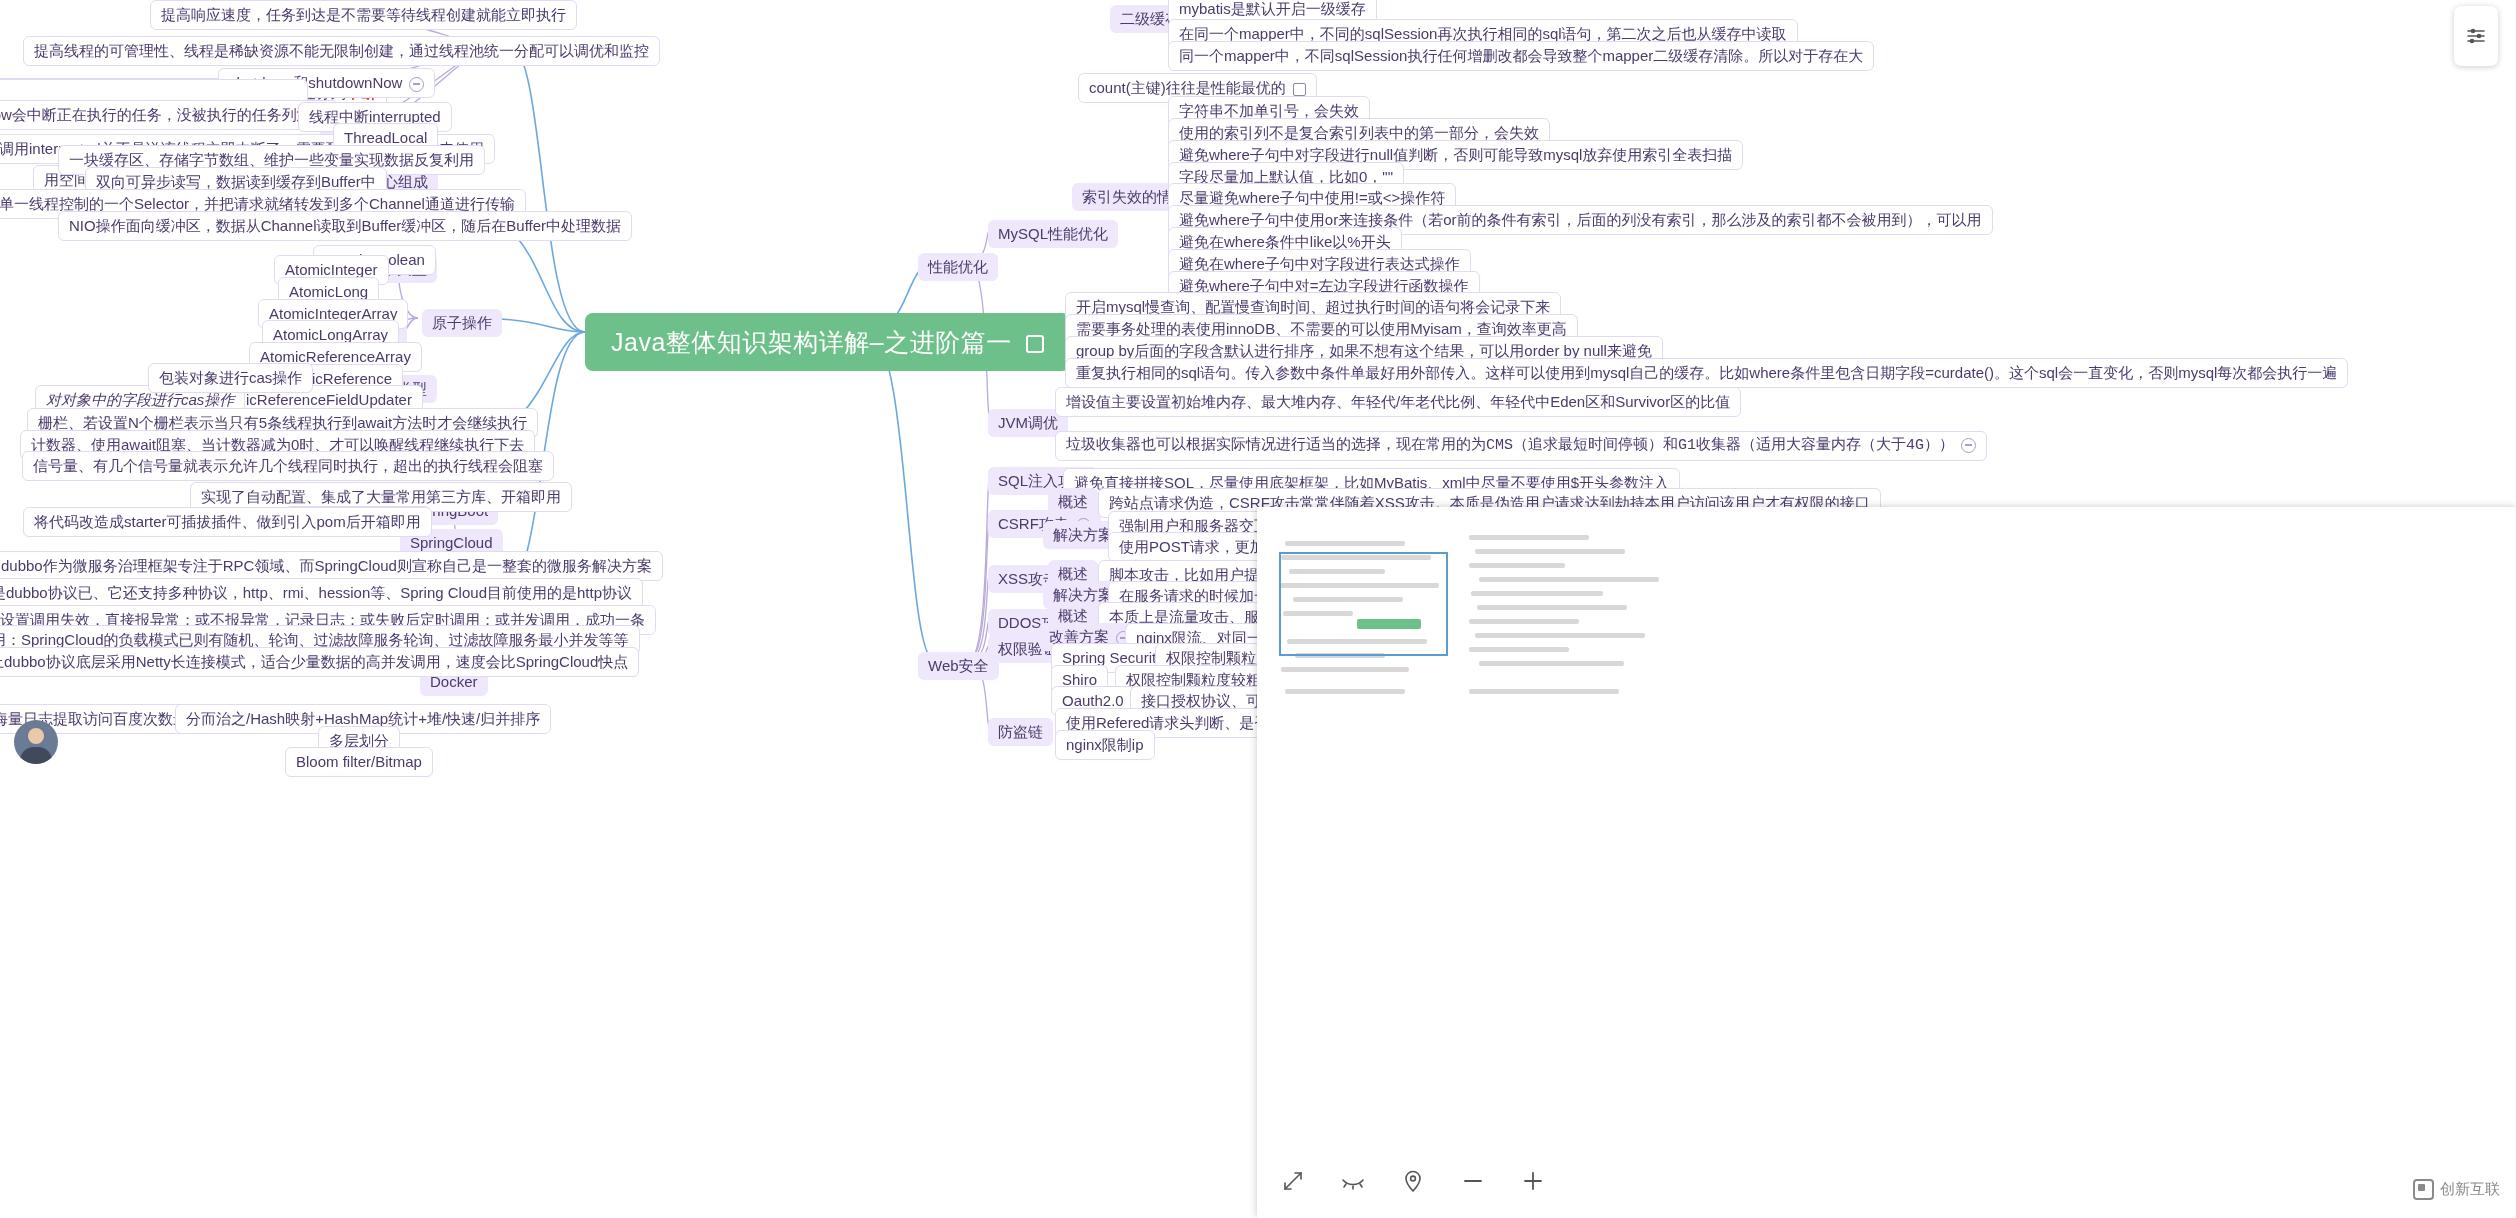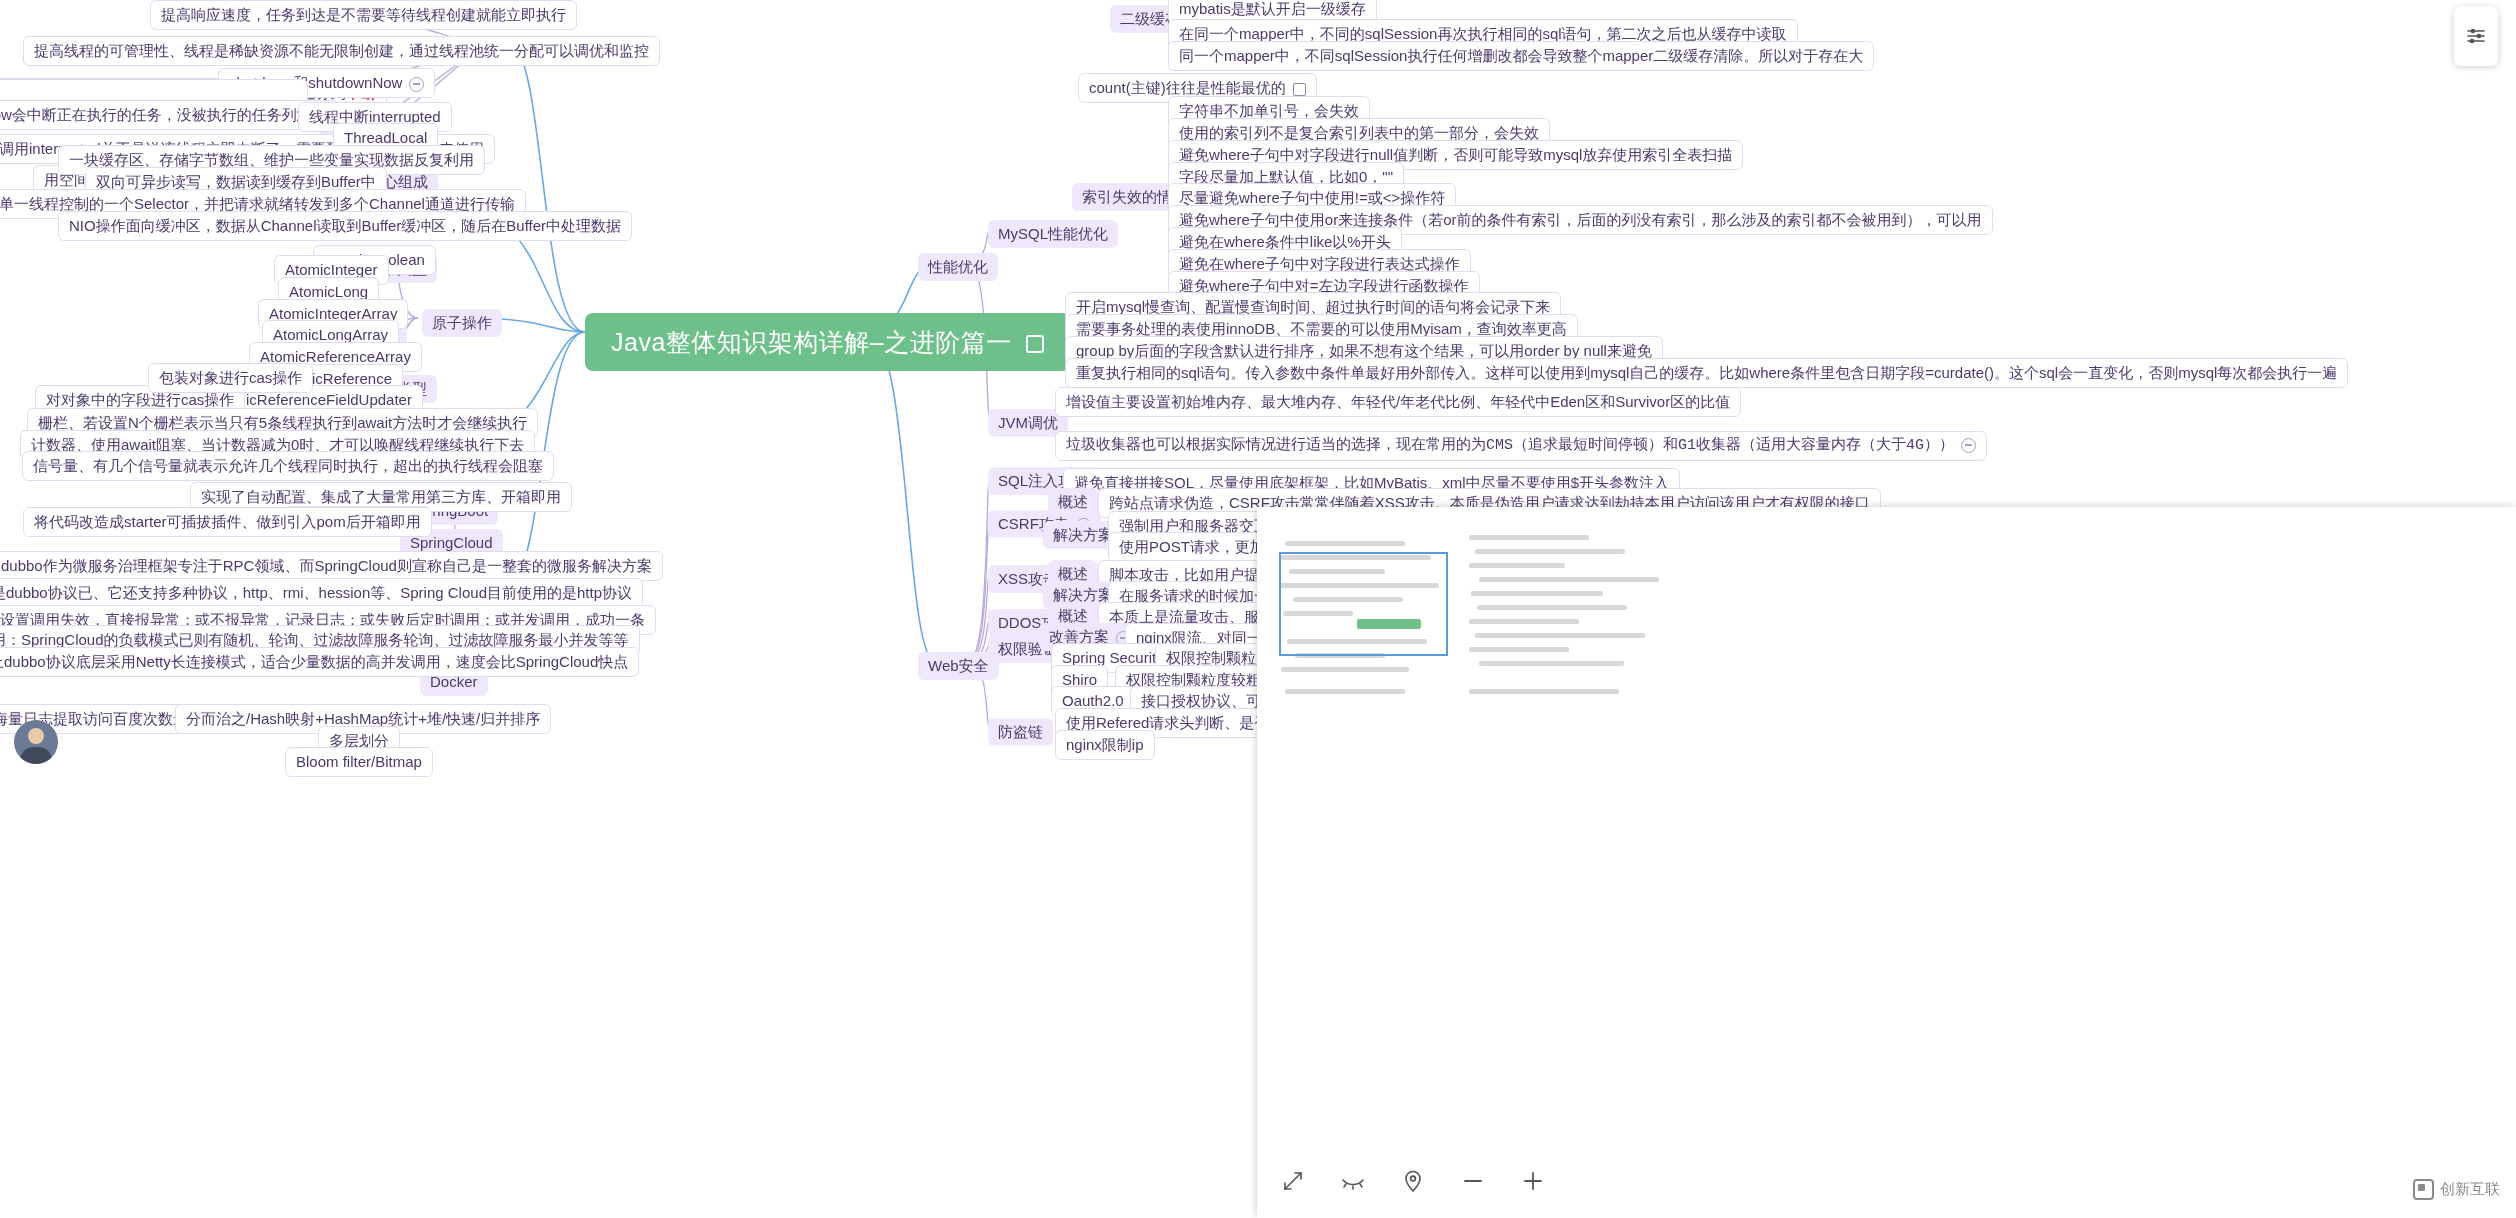--- a/index.html
+++ b/index.html
@@ -215,21 +215,21 @@
   </div>
   <div class="node n-white" style="left:249px;top:342px;">
     <span>AtomicReferenceArray</span>
   </div>
   <div class="node n-white" style="left:266px;top:364px;">
     <span>AtomicReference</span>
   </div>
   <div class="node n-white" style="left:200px;top:385px;">
     <span>AtomicReferenceFieldUpdater</span>
   </div>
-  <div class="node n-white" style="left:35px;top:385px;">
+  <div class="node n-white" style="left:35px;top:385px;font-style:italic;">
     <span>对对象中的字段进行cas操作</span>
   </div>
   <div class="node n-white" style="left:148px;top:363px;">
     <span>包装对象进行cas操作</span>
   </div>
 
   <div class="node n-purple" style="left:398px;top:428px;">
     <span>并发工具类</span><span class="chain"></span>
   </div>
   <div class="node n-white" style="left:312px;top:408px;">

